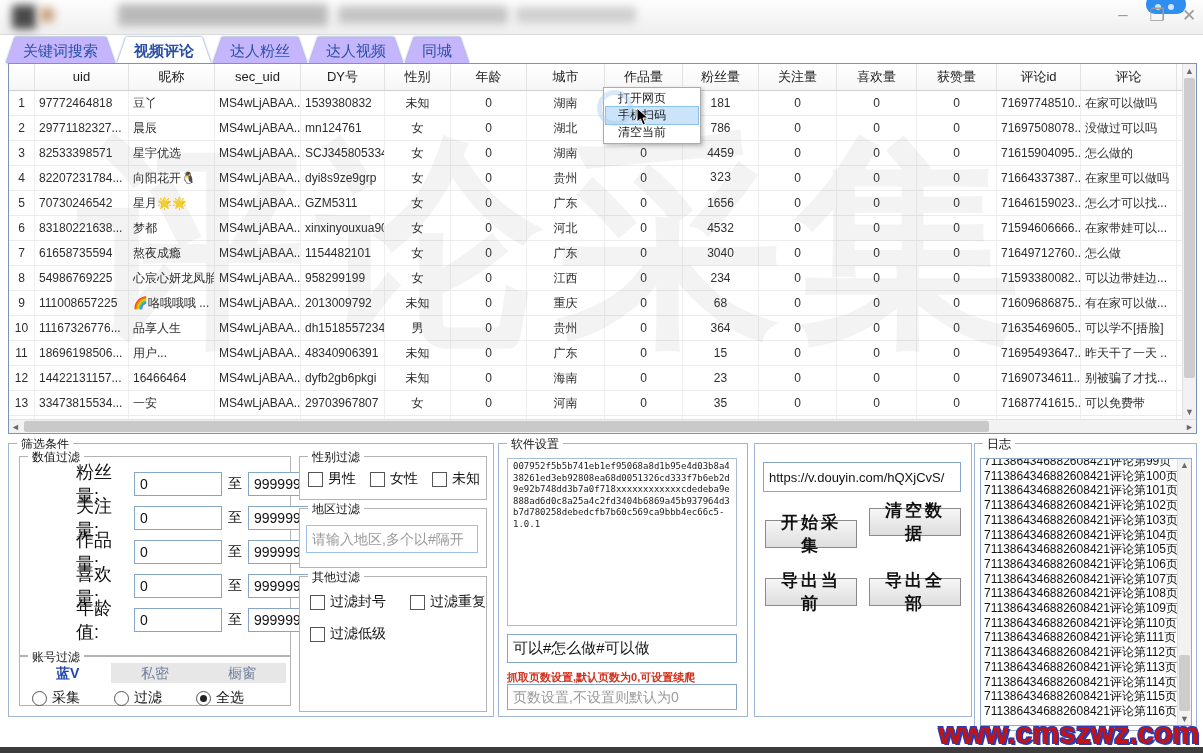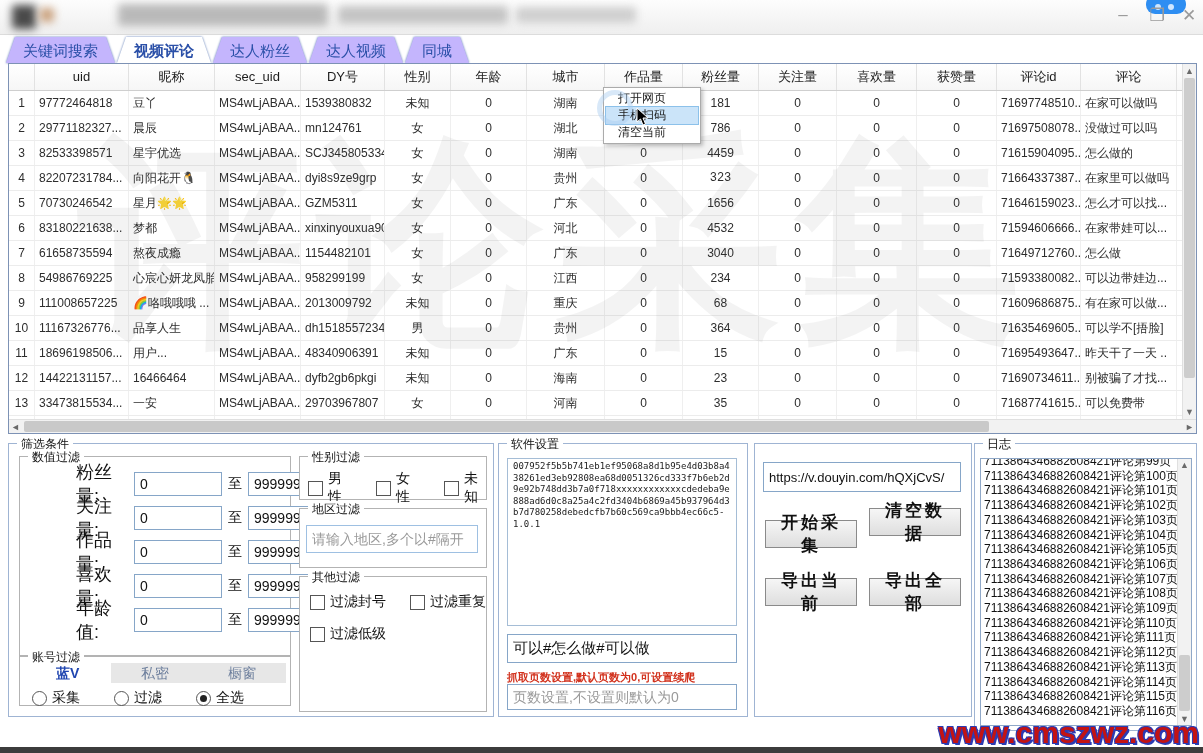--- a/index.html
+++ b/index.html
@@ -450,21 +450,21 @@
         </div>
         <div class="cbrow">
           <span class="rad on"></span>
           <span>全选</span>
         </div>
       </div>
   </div>
 
   <div class="gbox" style="left:290px;top:12px;width:186px;height:42px;">
     <span class="glabel">性别过滤</span>
-    <div id="gendercbs" style="display:flex;gap:26px;margin:13px 0 0 8px;">
+    <div id="gendercbs" style="display:flex;gap:14px;margin:13px 0 0 8px;">
         <div class="cbrow">
           <span class="cb"></span>
           <span>男性</span>
         </div>
         <div class="cbrow">
           <span class="cb"></span>
           <span>女性</span>
         </div>
         <div class="cbrow">
           <span class="cb"></span>

